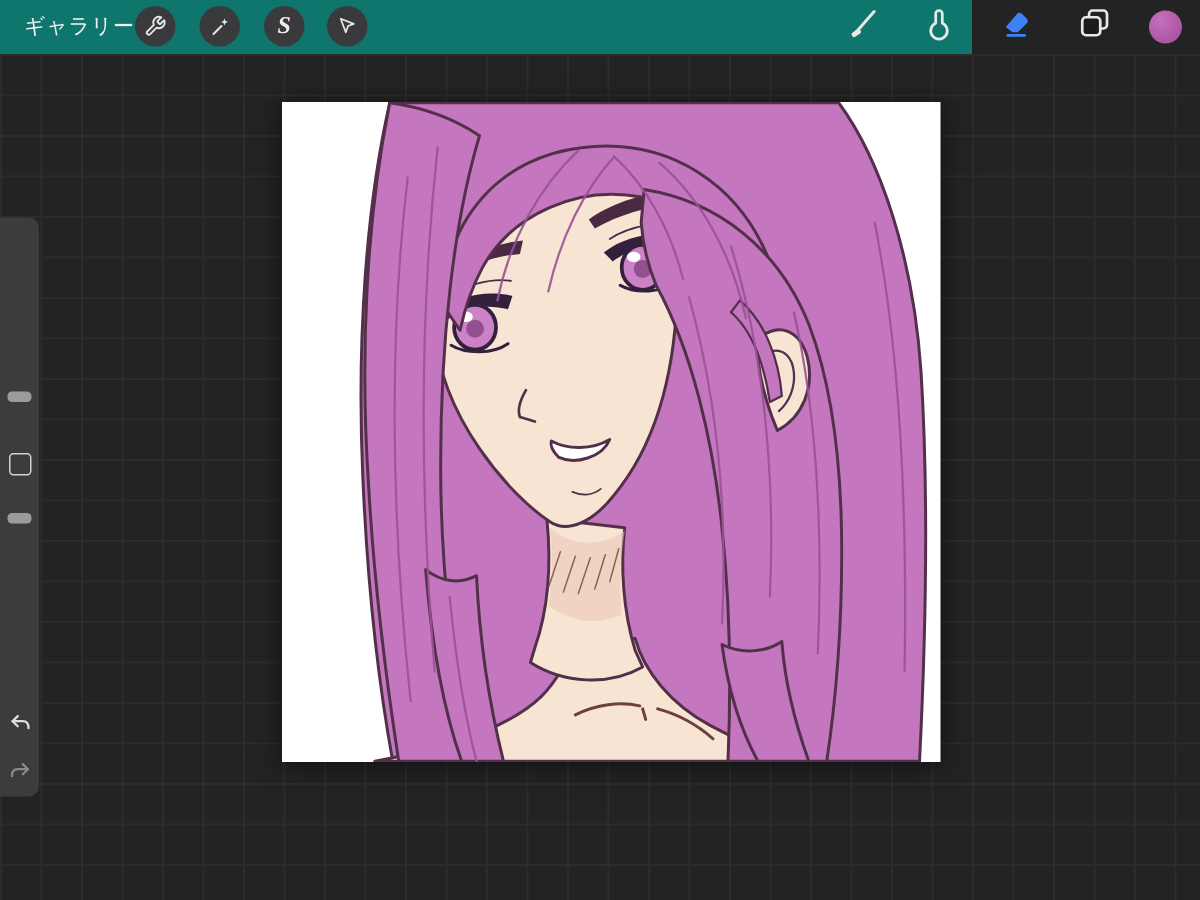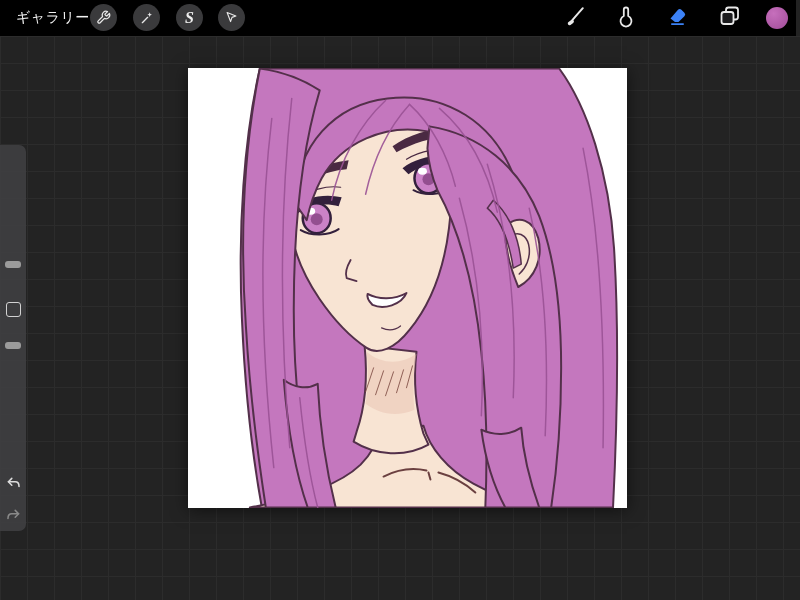--- a/index.html
+++ b/index.html
@@ -1,18 +1,18 @@
 <!DOCTYPE html>
 <html><head>
 <meta charset="utf-8">
 <style>
   html,body{margin:0;padding:0;width:800px;height:600px;overflow:hidden;
     font-family:"Liberation Sans", sans-serif;background:#232323;}
   
-  .topbar{position:absolute;left:0;top:0;width:796px;height:36px;background:#000000;z-index:30;}
+  .topbar{position:absolute;left:0;top:0;width:648px;height:36px;background:#0f766e;z-index:30;}
   .gallery-label{position:absolute;left:16px;top:50%;transform:translateY(-50%);
     color:#f1f1f1;font-size:14px;letter-spacing:.5px;}
   .circ-btn{position:absolute;top:4px;width:27px;height:27px;border-radius:50%;
     background:#3a3a3c;display:flex;align-items:center;justify-content:center;}
   .circ-btn svg{display:block;}
   .s-glyph{color:#ededed;font-family:"Liberation Serif", serif;font-style:italic;
     font-weight:bold;font-size:16px;line-height:1;}
   .tb-icon{position:absolute;top:50%;transform:translateY(-50%);display:flex;
     align-items:center;justify-content:center;}
   .color-swatch{width:22px;height:22px;border-radius:50%;

